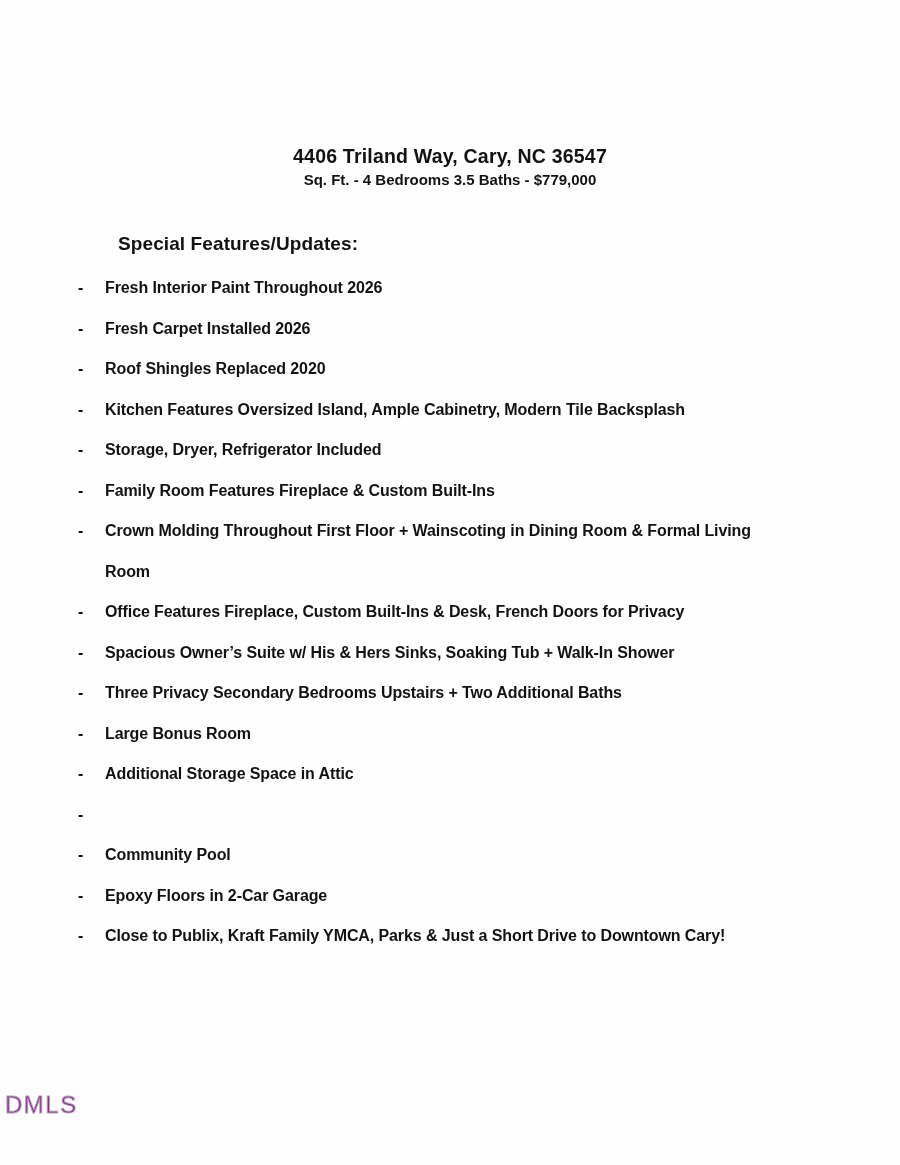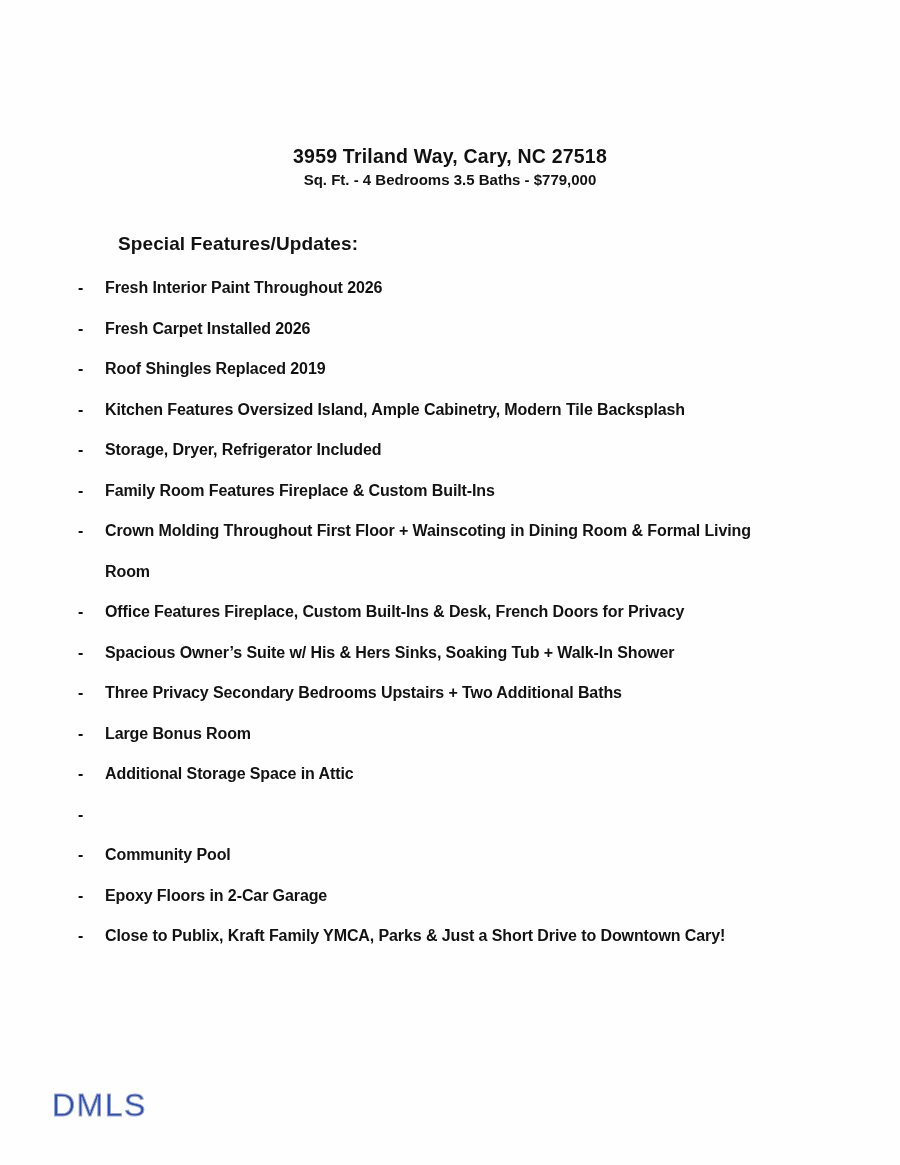--- a/index.html
+++ b/index.html
@@ -62,53 +62,52 @@
     flex-shrink: 0;
   }
   .features .text {
     white-space: pre-line;
     letter-spacing: -0.1px;
   }
   .watermark {
     position: absolute;
     left: 5px;
     top: 1089px;
-    font-size: 32px;
+    font-size: 24px;
     line-height: 32px;
     font-weight: 400;
     letter-spacing: 1.5px;
-    color: #1d4ed8;
-    margin-left: 47px;
+    color: #a21caf;
     -webkit-text-stroke: 0.9px #a8a8a8;
   }
 </style>
 </head>
 <body>
 
 <div class="page">
 
   <div class="title-block">
-    <div class="title-line1">3959 Triland Way, Cary, NC 27518</div>
+    <div class="title-line1">4406 Triland Way, Cary, NC 36547</div>
     <div class="title-line2">Sq. Ft. - 4 Bedrooms 3.5 Baths - $779,000</div>
   </div>
 
   <div class="section-heading">Special Features/Updates:</div>
 
   <ul class="features">
     <li>
         <span class="dash">-</span>
         <span class="text">Fresh Interior Paint Throughout 2026</span>
       </li>
     <li>
         <span class="dash">-</span>
         <span class="text">Fresh Carpet Installed 2026</span>
       </li>
     <li>
         <span class="dash">-</span>
-        <span class="text">Roof Shingles Replaced 2019</span>
+        <span class="text">Roof Shingles Replaced 2020</span>
       </li>
     <li>
         <span class="dash">-</span>
         <span class="text">Kitchen Features Oversized Island, Ample Cabinetry, Modern Tile Backsplash</span>
       </li>
     <li>
         <span class="dash">-</span>
         <span class="text">Storage, Dryer, Refrigerator Included</span>
       </li>
     <li>

